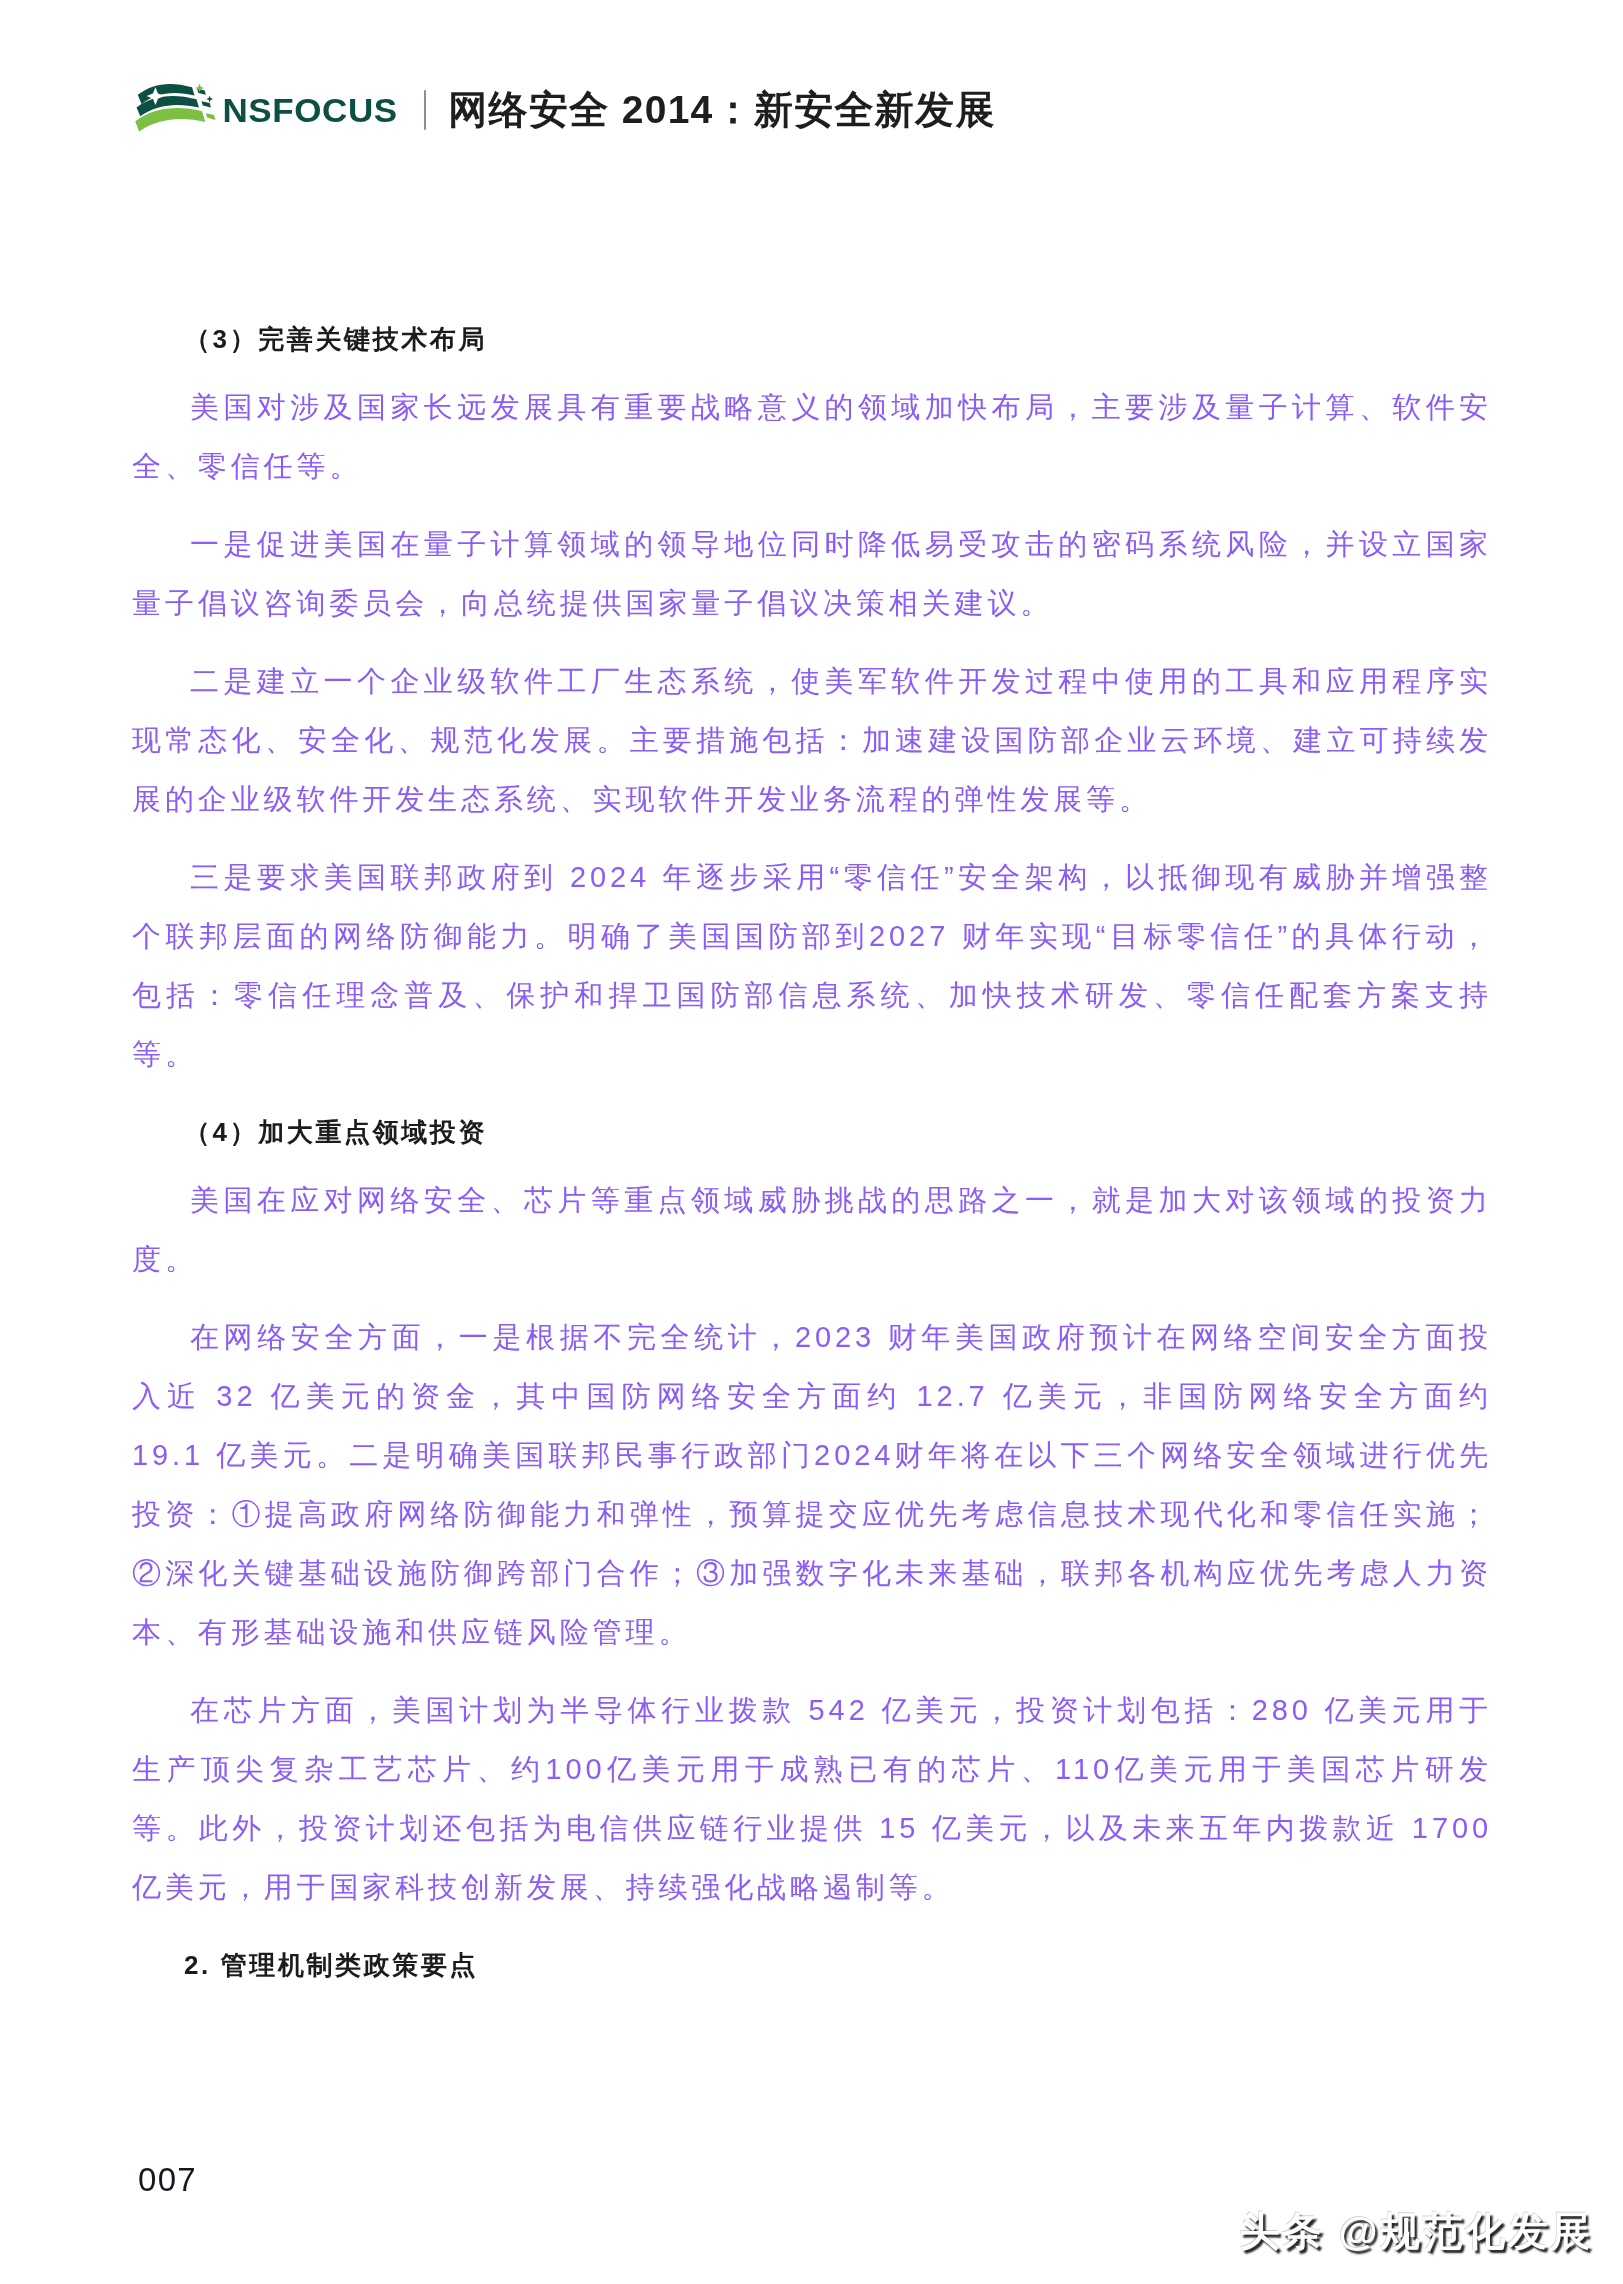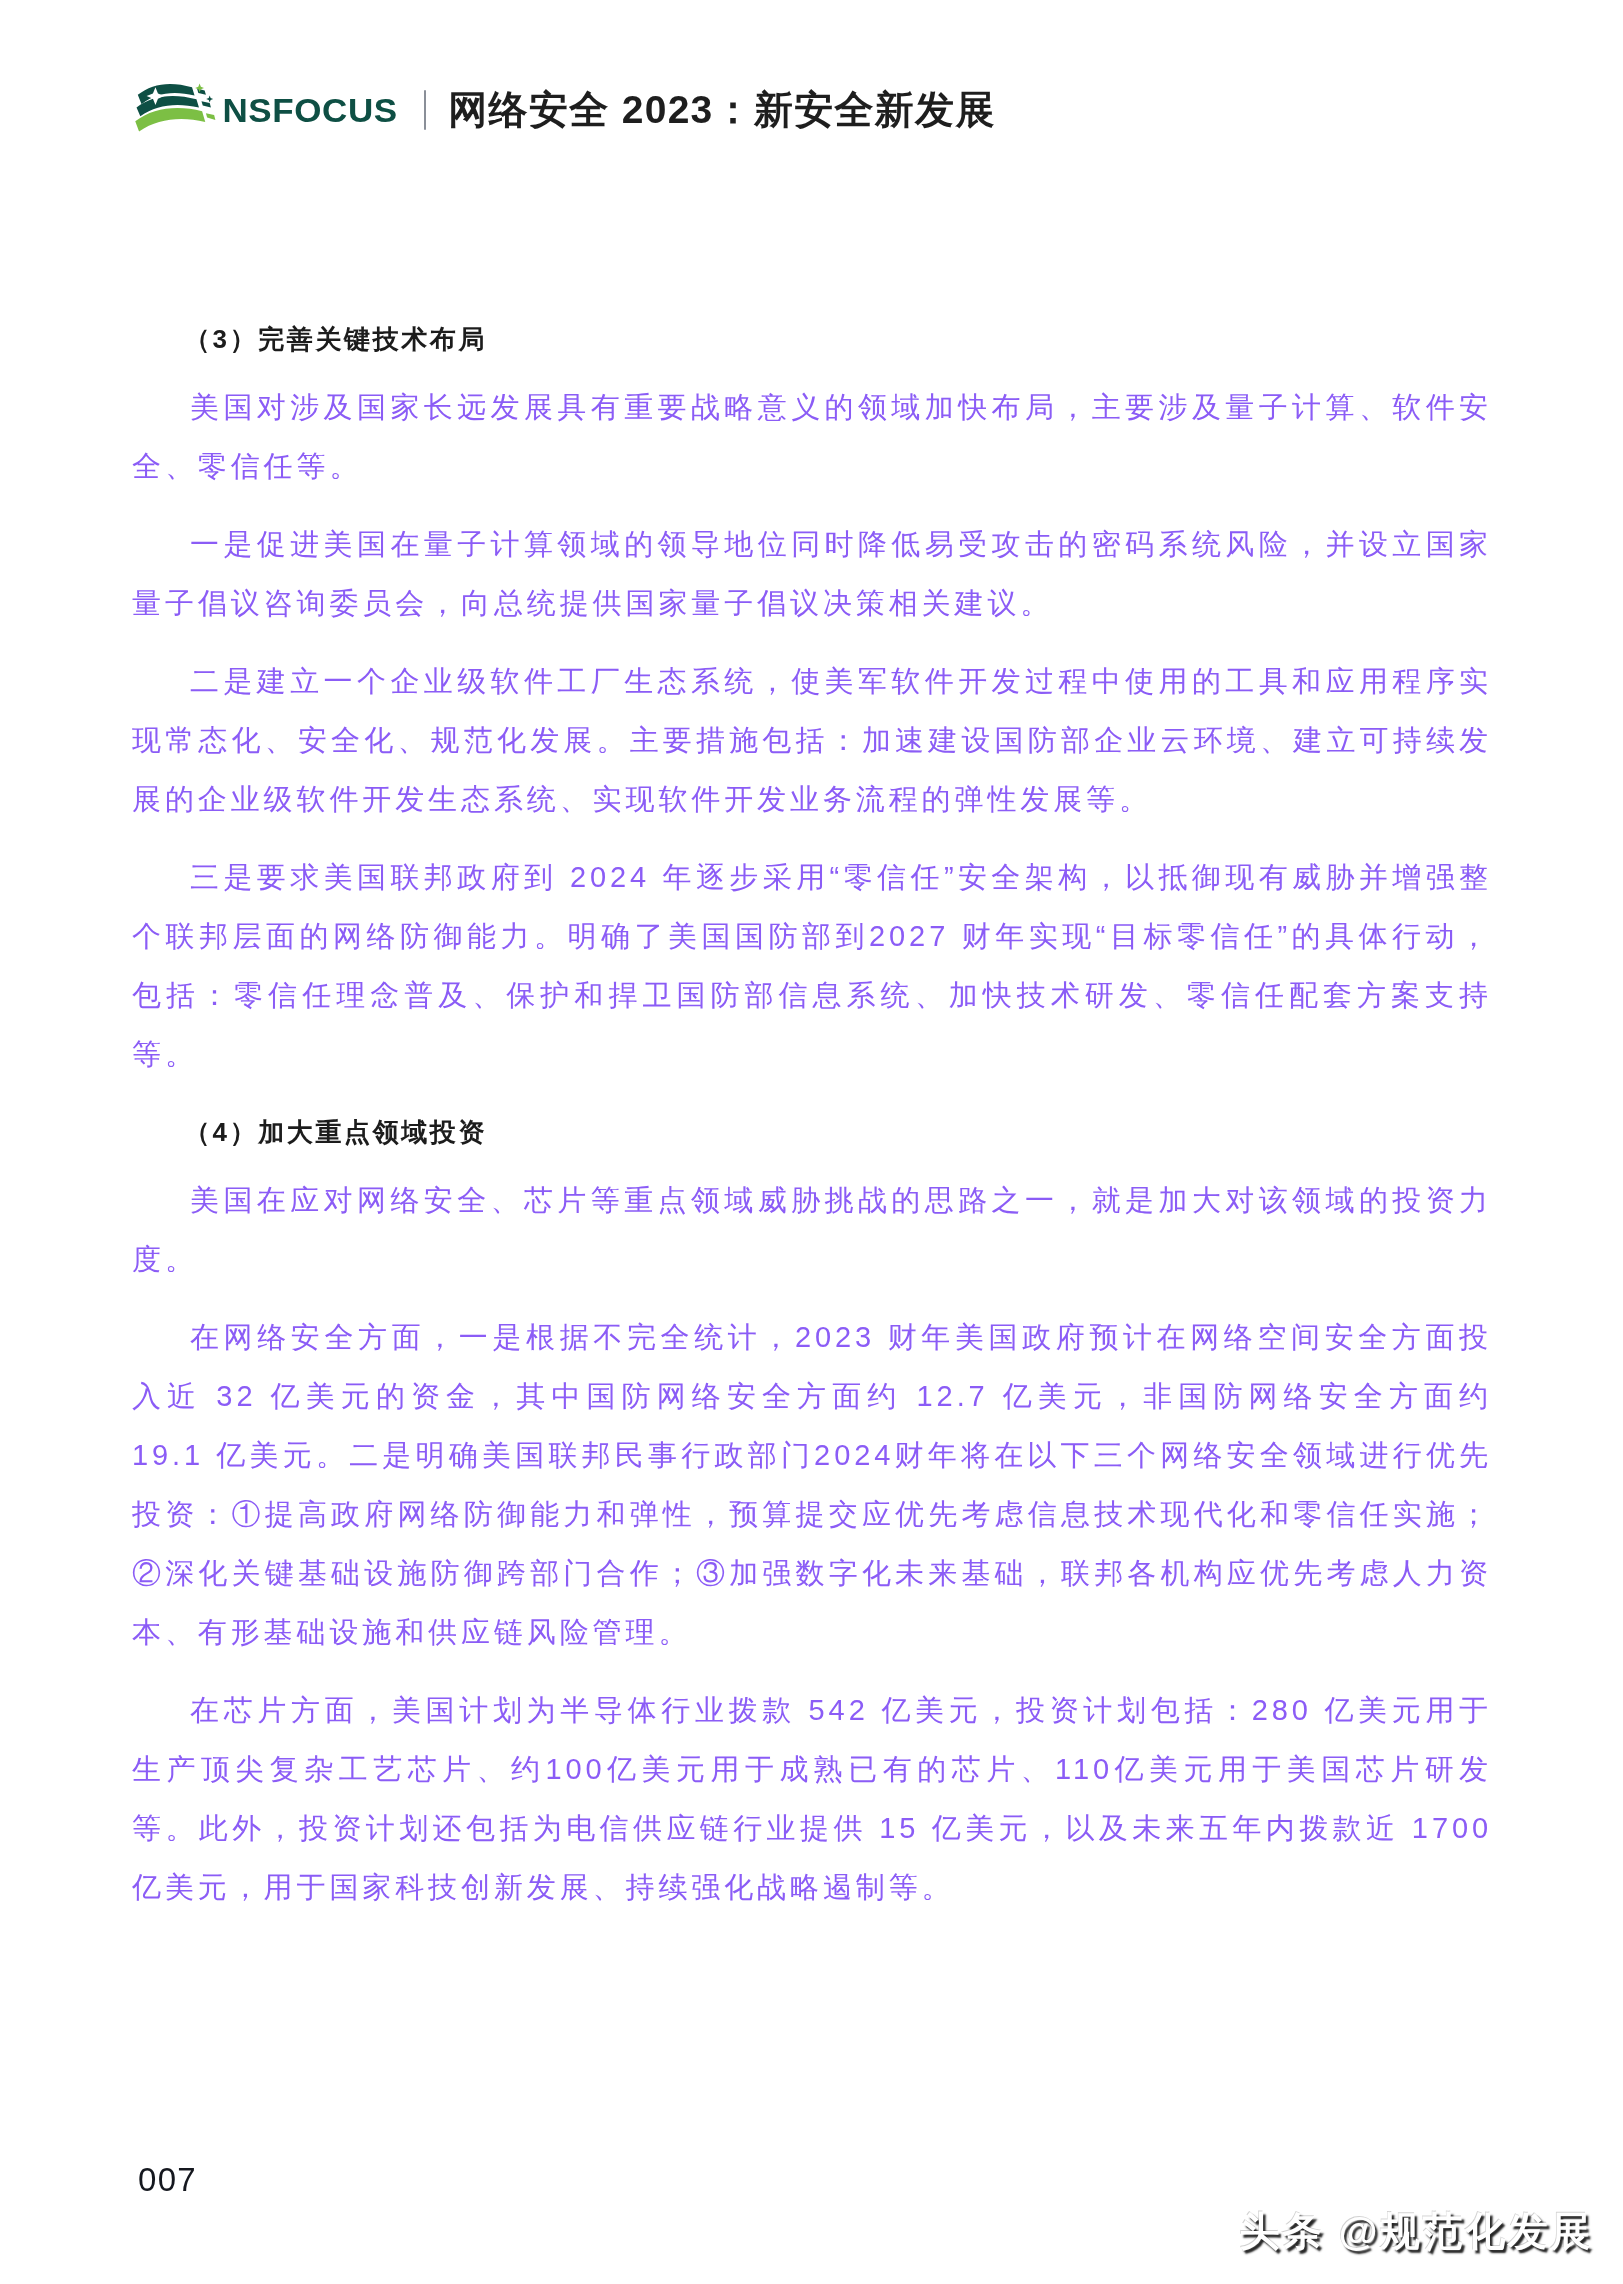--- a/index.html
+++ b/index.html
@@ -120,33 +120,34 @@
       <path d="M100,16 L112,19 L114,26 L102,23 Z" fill="#0e4f44"></path>
       <path d="M107,36 L120,39 L122,46 L109,43 Z" fill="#0e4f44"></path>
       <path d="M114,55 L127,58 L129,66 L116,62 Z" fill="#7cbf44"></path>
 
       <path d="M34,14 L38,24 L48,28 L38,32 L34,42 L30,32 L20,28 L30,24 Z" fill="#ffffff"></path>
       <path d="M104,8 L106,13 L111,15 L106,17 L104,22 L102,17 L97,15 L102,13 Z" fill="#7cbf44"></path>
       <path d="M120,27 L121.5,31 L125.5,32.5 L121.5,34 L120,38 L118.5,34 L114.5,32.5 L118.5,31 Z" fill="#0e4f44"></path>
     </svg>
     <span class="brand-text">NSFOCUS</span>
     <span class="header-divider"></span>
-    <span class="doc-title">网络安全 2023：新安全新发展</span>
+    <span class="doc-title">网络安全 2014：新安全新发展</span>
   </div>
 
   <div class="content">
     <div class="heading">（3）完善关键技术布局</div>
     <div class="para">美国对涉及国家长远发展具有重要战略意义的领域加快布局，主要涉及量子计算、软件安全、零信任等。</div>
     <div class="para">一是促进美国在量子计算领域的领导地位同时降低易受攻击的密码系统风险，并设立国家量子倡议咨询委员会，向总统提供国家量子倡议决策相关建议。</div>
     <div class="para">二是建立一个企业级软件工厂生态系统，使美军软件开发过程中使用的工具和应用程序实现常态化、安全化、规范化发展。主要措施包括：加速建设国防部企业云环境、建立可持续发展的企业级软件开发生态系统、实现软件开发业务流程的弹性发展等。</div>
     <div class="para">三是要求美国联邦政府到 2024 年逐步采用“零信任”安全架构，以抵御现有威胁并增强整个联邦层面的网络防御能力。明确了美国国防部到2027 财年实现“目标零信任”的具体行动，包括：零信任理念普及、保护和捍卫国防部信息系统、加快技术研发、零信任配套方案支持等。</div>
     <div class="heading">（4）加大重点领域投资</div>
     <div class="para">美国在应对网络安全、芯片等重点领域威胁挑战的思路之一，就是加大对该领域的投资力度。</div>
     <div class="para">在网络安全方面，一是根据不完全统计，2023 财年美国政府预计在网络空间安全方面投入近 32 亿美元的资金，其中国防网络安全方面约 12.7 亿美元，非国防网络安全方面约 19.1 亿美元。二是明确美国联邦民事行政部门2024财年将在以下三个网络安全领域进行优先投资：①提高政府网络防御能力和弹性，预算提交应优先考虑信息技术现代化和零信任实施；②深化关键基础设施防御跨部门合作；③加强数字化未来基础，联邦各机构应优先考虑人力资本、有形基础设施和供应链风险管理。</div>
     <div class="para">在芯片方面，美国计划为半导体行业拨款 542 亿美元，投资计划包括：280 亿美元用于生产顶尖复杂工艺芯片、约100亿美元用于成熟已有的芯片、110亿美元用于美国芯片研发等。此外，投资计划还包括为电信供应链行业提供 15 亿美元，以及未来五年内拨款近 1700 亿美元，用于国家科技创新发展、持续强化战略遏制等。</div>
+    <div class="heading">2. 管理机制类政策要点</div>
   </div>
 
   <div class="page-number">007</div>
 
   <div class="watermark">头条 @规范化发展</div>
 
 </div>
 
 
 </body></html>

